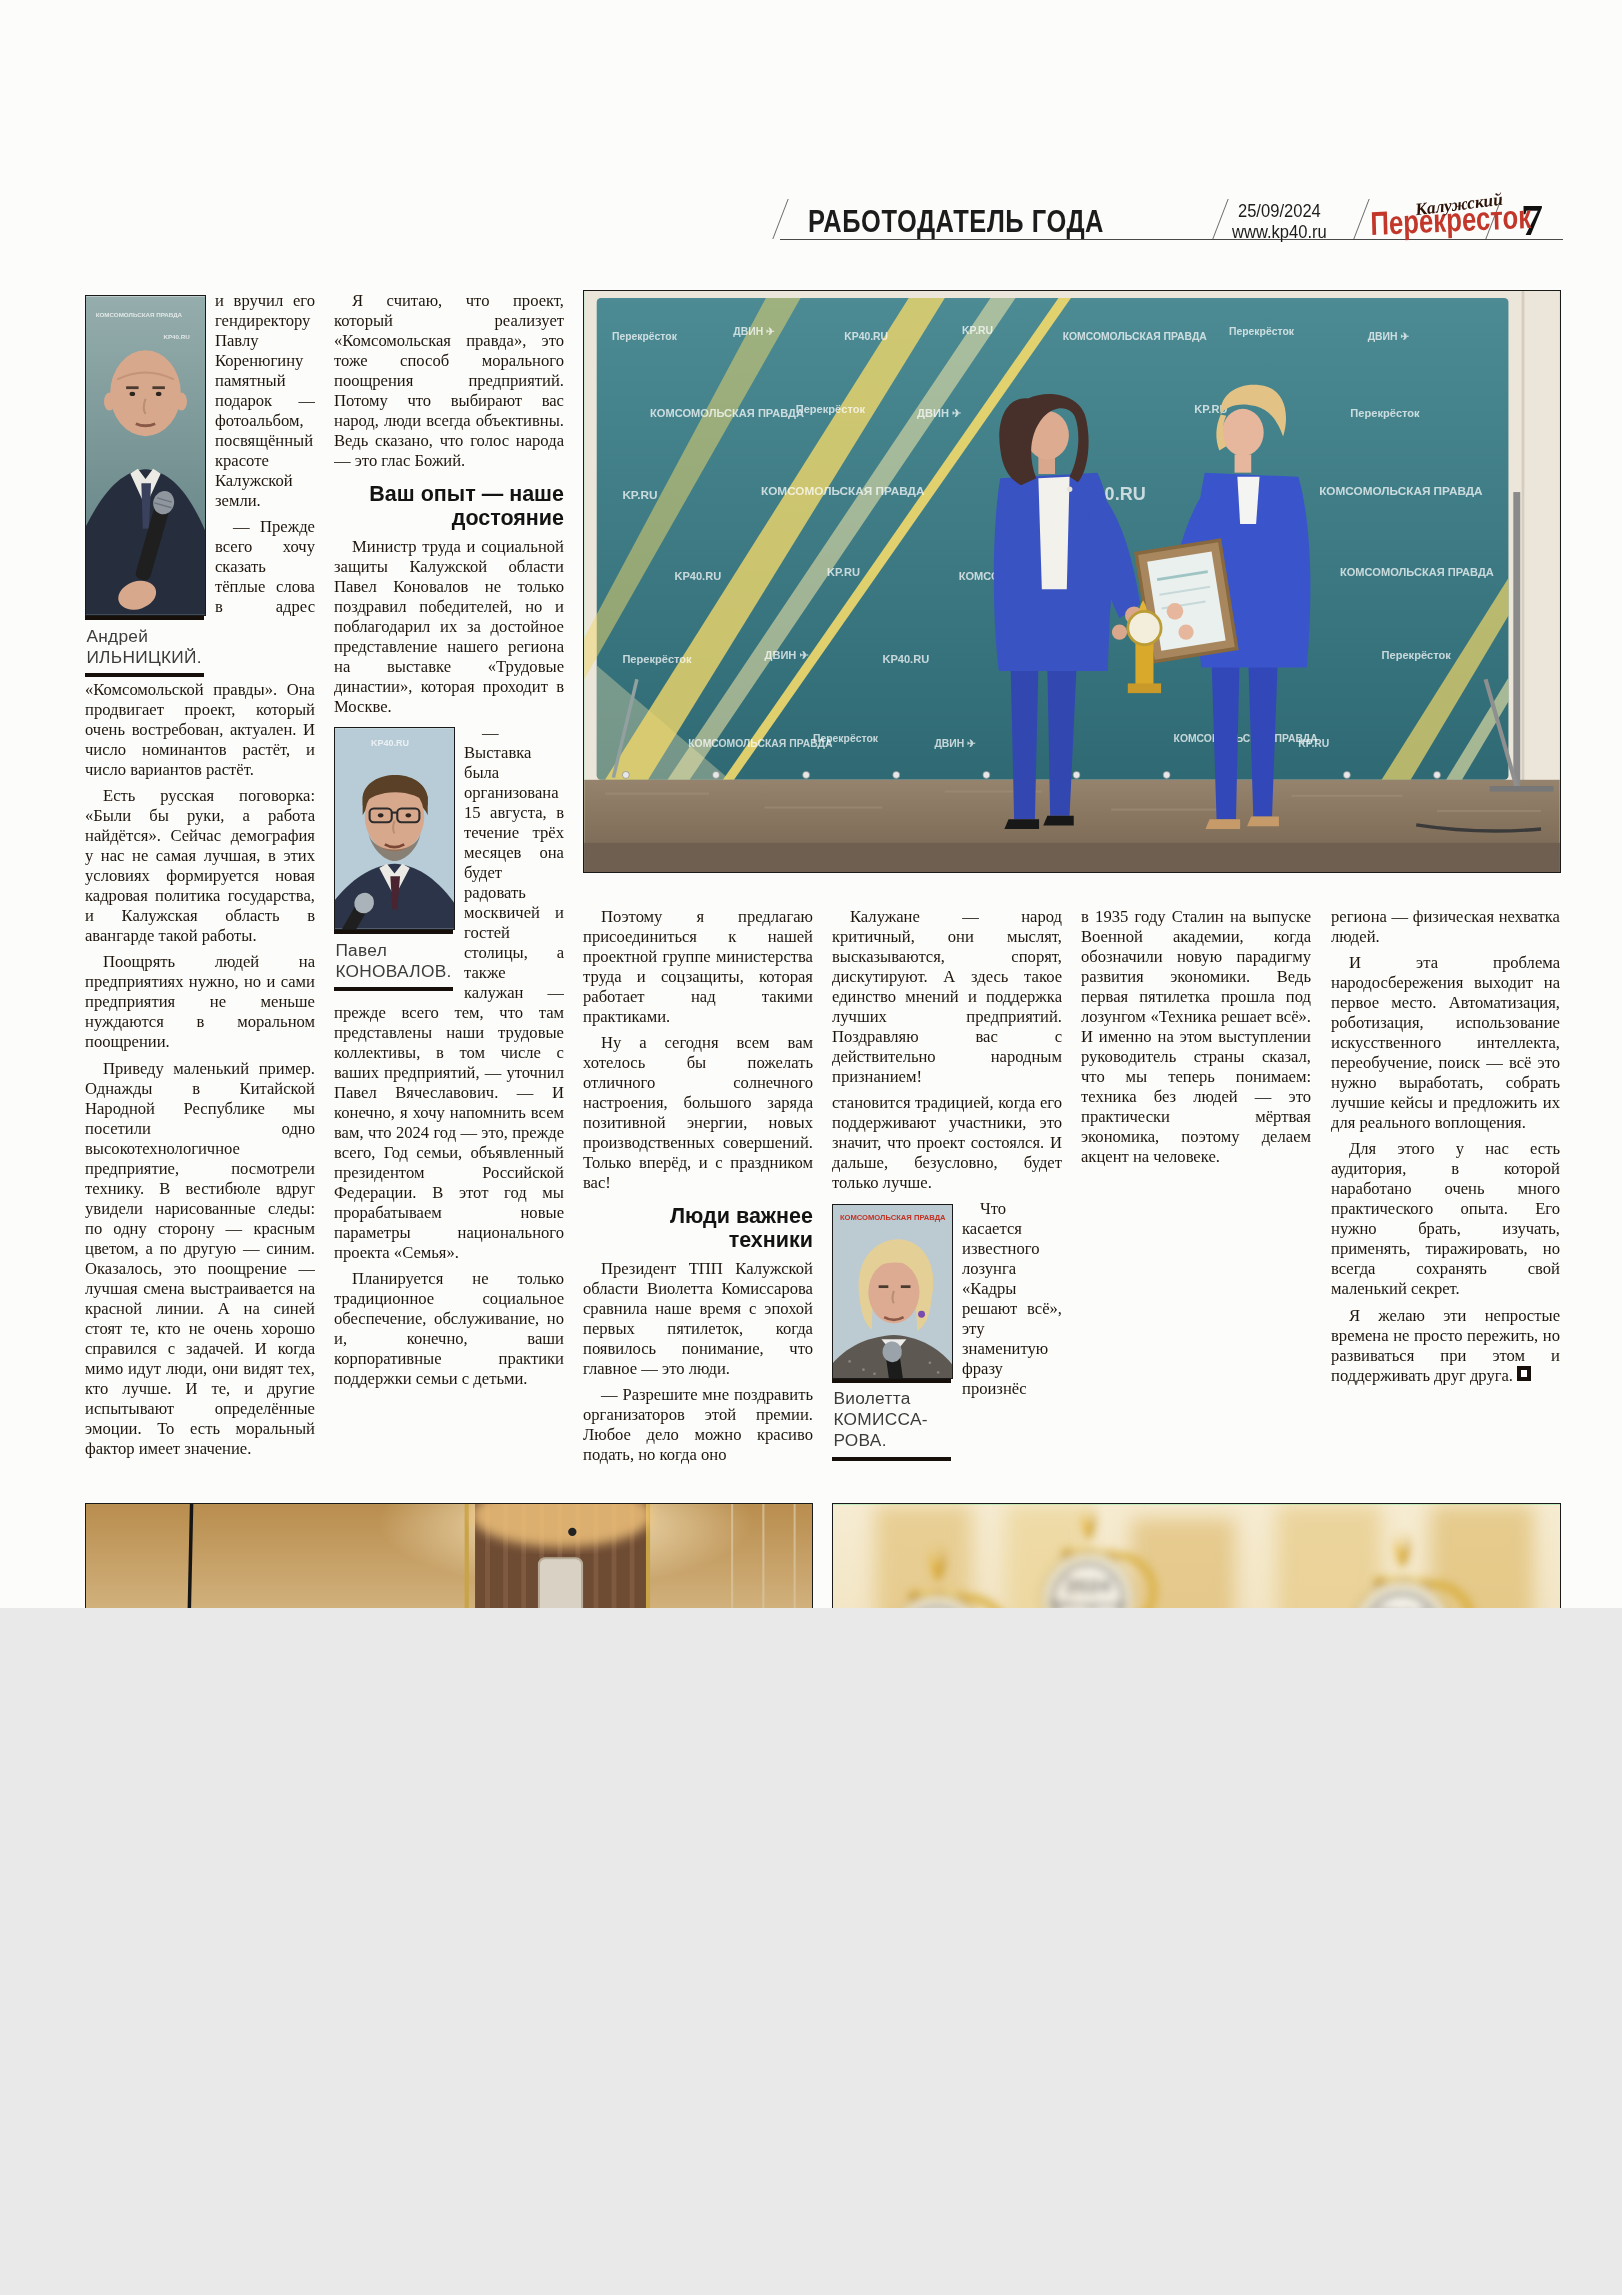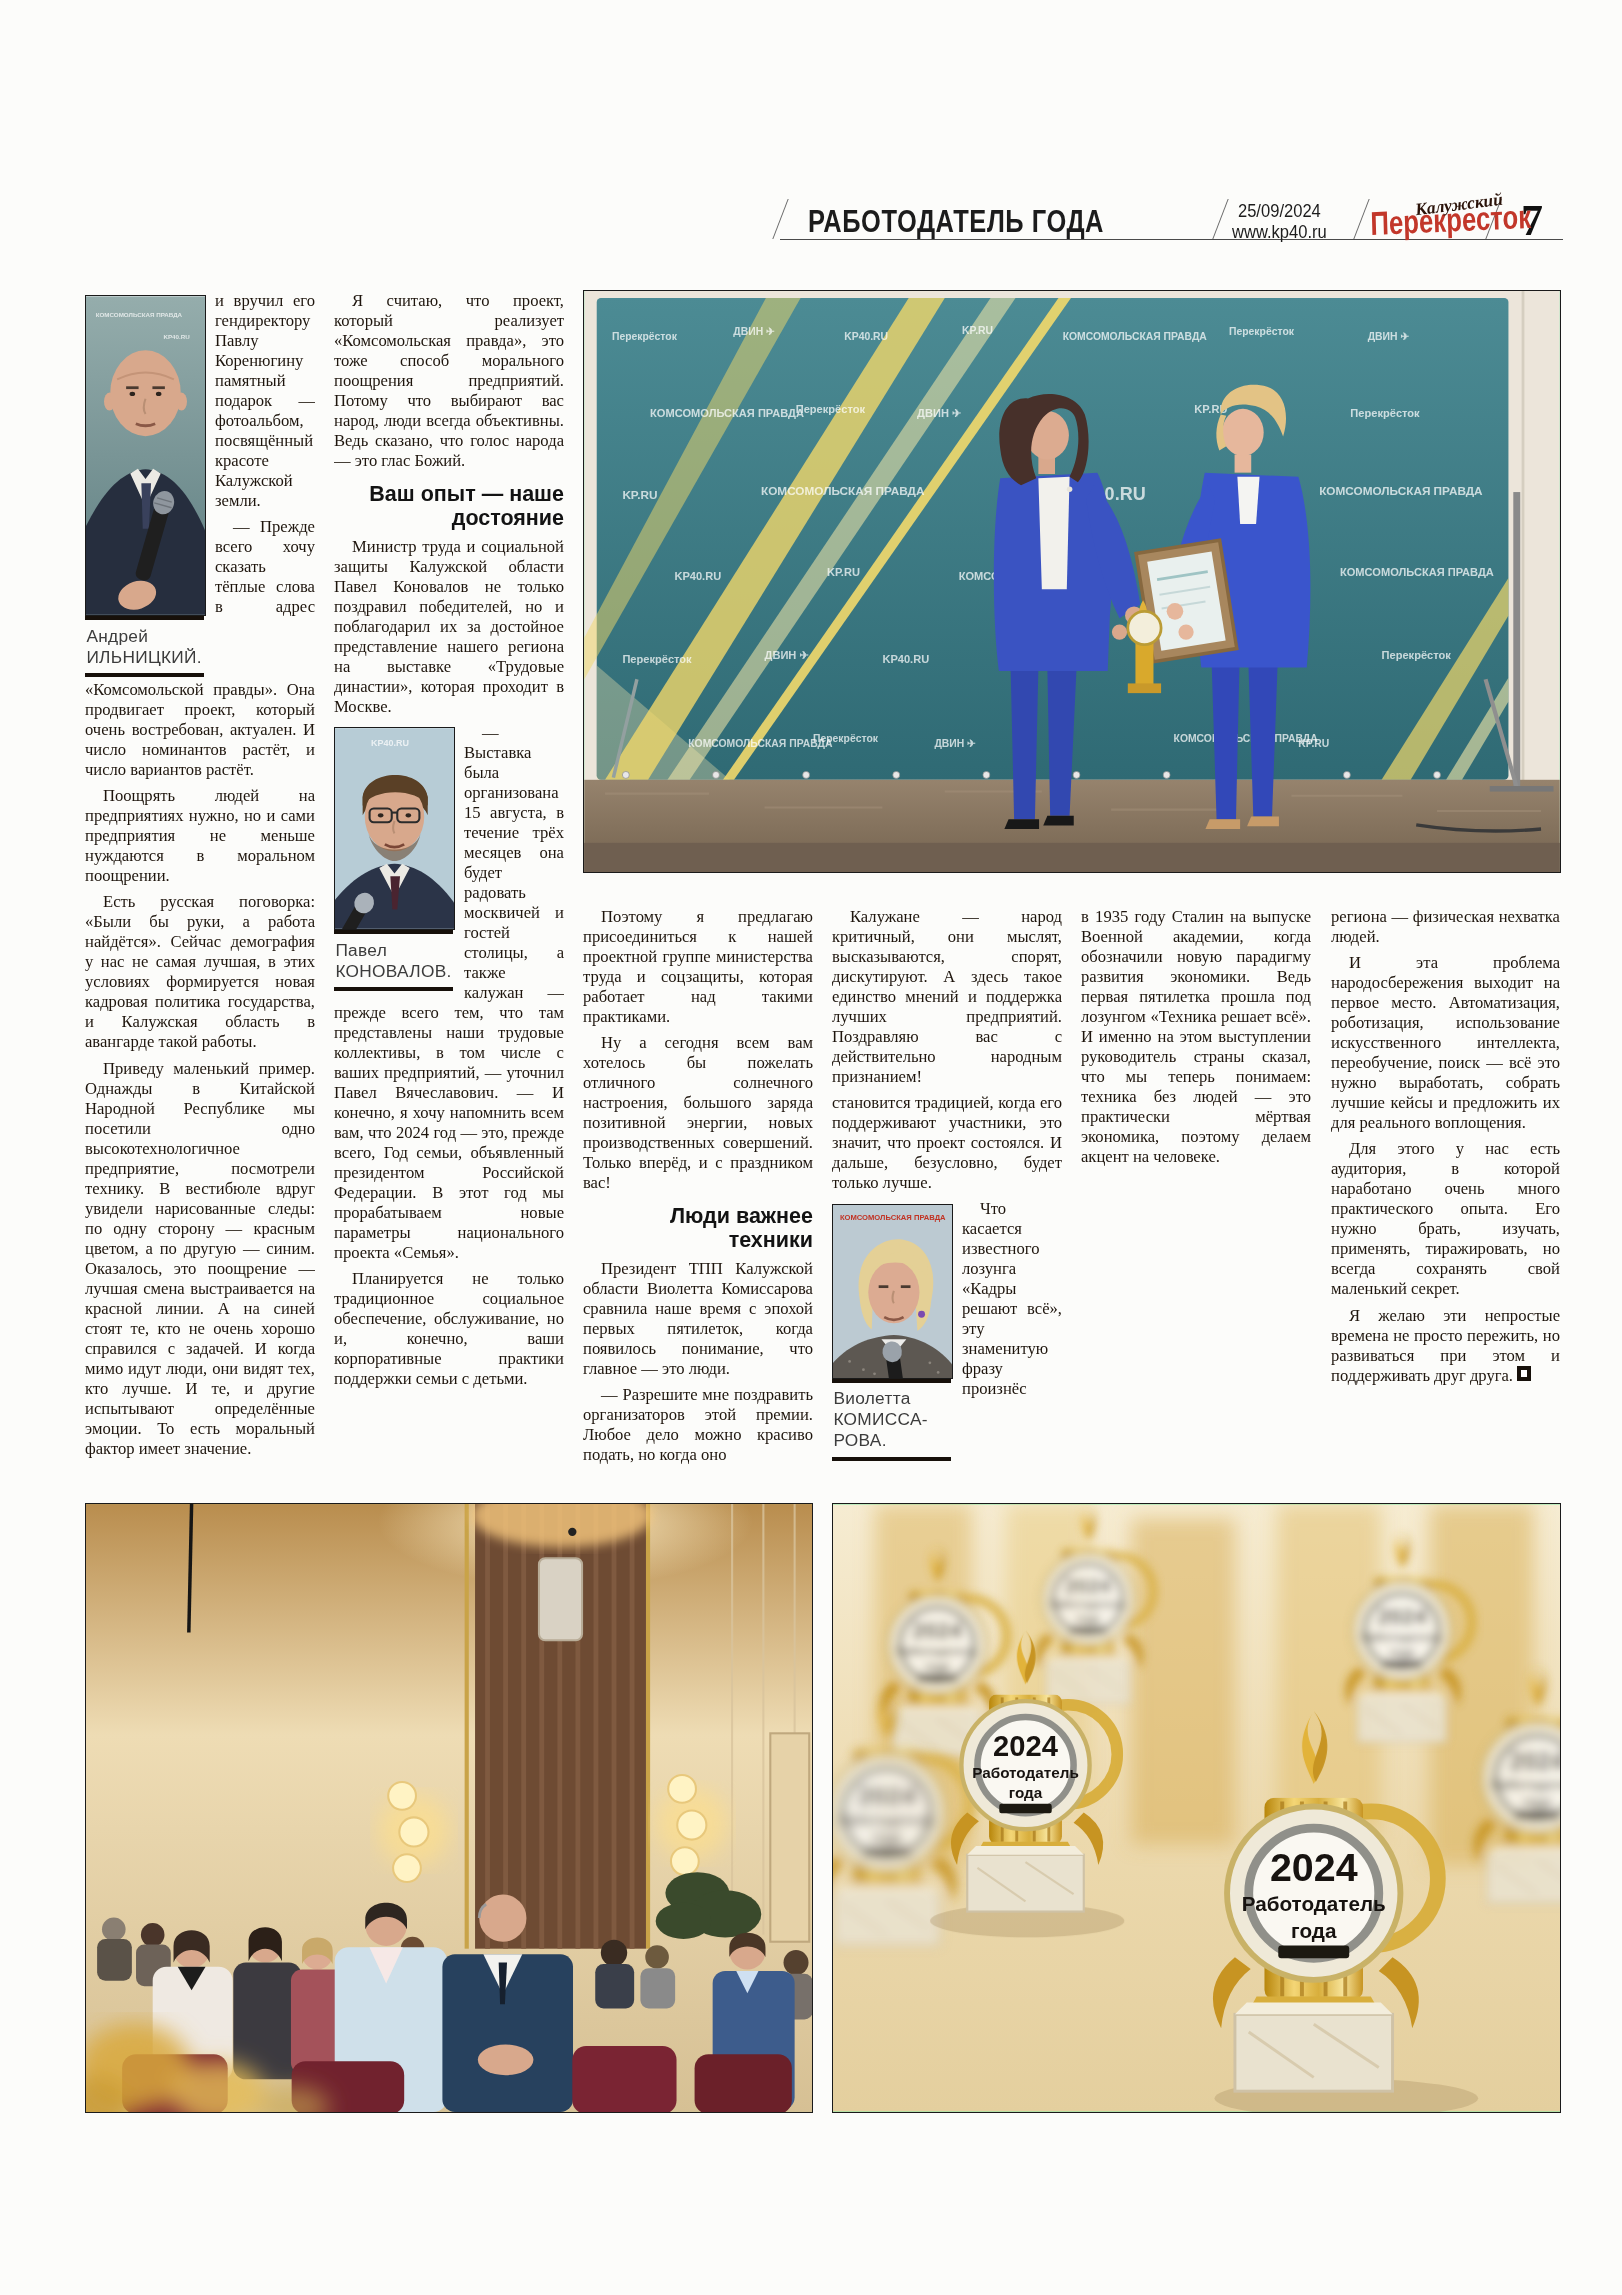--- a/index.html
+++ b/index.html
@@ -1,16 +1,16 @@
 <!DOCTYPE html>
 <html style="font-size:11px"><head>
 <meta charset="utf-8">
 <style>
   html,body{margin:0;padding:0;background:#e9e9e9}
-  .page{position:relative;width:1623px;height:2295px;margin:0 auto;background:#fcfcfa;
+  .page{position:relative;width:1623px;height:1608px;margin:0 auto;background:#fcfcfa;
         font-family:"Liberation Serif",serif;color:#1e150d;overflow:hidden}
   
   .hdr-slash{position:absolute;width:0;height:40px;border-left:1.4px solid #6a6a6a;transform:skewX(-21deg)}
   .hdr-line{position:absolute;height:0;border-top:1.4px solid #4a4a4a}
   .kicker{position:absolute;font-family:"Liberation Sans",sans-serif;font-size:31px;font-weight:600;
           letter-spacing:0.7px;transform:scaleX(.82);transform-origin:left top;white-space:nowrap;color:#1c1c1c}
   .hdr-date{position:absolute;font-family:"Liberation Sans",sans-serif;font-size:18px;line-height:21px;
           text-align:center;color:#1c1c1c;transform:scaleX(.92);transform-origin:left top;white-space:nowrap}
   .logo-kaluzhsky{position:absolute;font-family:"Liberation Serif",serif;font-style:italic;font-weight:bold;
           font-size:17.3px;color:#2a1208;transform:rotate(-7deg);z-index:3}
@@ -220,22 +220,22 @@
           <ellipse cx="74" cy="432" rx="28" ry="20" fill="#d8a88c" transform="rotate(-18 74 432)"></ellipse>
         </g>
       </svg>
       <div class="caption">
         <div>Андрей</div>
         <div>ИЛЬНИЦКИЙ.</div>
       </div>
     </div>
     <p class="p cont">и вручил его гендиректору Павлу Коренюгину памятный подарок — фотоальбом, посвящённый красоте Калужской земли.</p>
     <p class="p">— Прежде всего хочу сказать тёплые слова в адрес «Комсомольской правды». Она продвигает проект, который очень востребован, актуален. И число номинантов растёт, и число вариантов растёт.</p>
+    <p class="p">Есть русская поговорка: «Были бы руки, а работа найдётся». Сейчас демография у нас не самая лучшая, в этих условиях формируется новая кадровая политика государства, и Калужская область в авангарде такой работы.</p>
     <p class="p">Поощрять людей на предприятиях нужно, но и сами предприятия не меньше нуждаются в моральном поощрении.</p>
-    <p class="p">Есть русская поговорка: «Были бы руки, а работа найдётся». Сейчас демография у нас не самая лучшая, в этих условиях формируется новая кадровая политика государства, и Калужская область в авангарде такой работы.</p>
     <p class="p">Приведу маленький пример. Однажды в Китайской Народной Республике мы посетили одно высокотехнологичное предприятие, посмотрели технику. В вестибюле вдруг увидели нарисованные следы: по одну сторону — красным цветом, а по другую — синим. Оказалось, это поощрение — лучшая смена выстраивается на красной линии. А на синей стоят те, кто не очень хорошо справился с задачей. И когда мимо идут люди, они видят тех, кто лучше. И те, и другие испытывают определённые эмоции. То есть моральный фактор имеет значение.</p>
   </div>
 
   <div class="col" style="left:334px;top:291px;height:1207px">
     <p class="p">Я считаю, что проект, который реализует «Комсомольская правда», это тоже способ морального поощрения предприятий. Потому что выбирают вас народ, люди всегда объективны. Ведь сказано, что голос народа — это глас Божий.</p>
     <h3 class="subhead">Ваш опыт — наше достояние</h3>
     <p class="p">Министр труда и социальной защиты Калужской области Павел Коновалов не только поздравил победителей, но и поблагодарил их за достойное представление нашего региона на выставке «Трудовые династии», которая проходит в Москве.</p>
     <div class="photo-float">
       <svg width="119" height="201" viewBox="0 0 172 290" xmlns="http://www.w3.org/2000/svg" style="font-size:24px">
         <rect width="172" height="290" fill="#b7ccd6"></rect>

